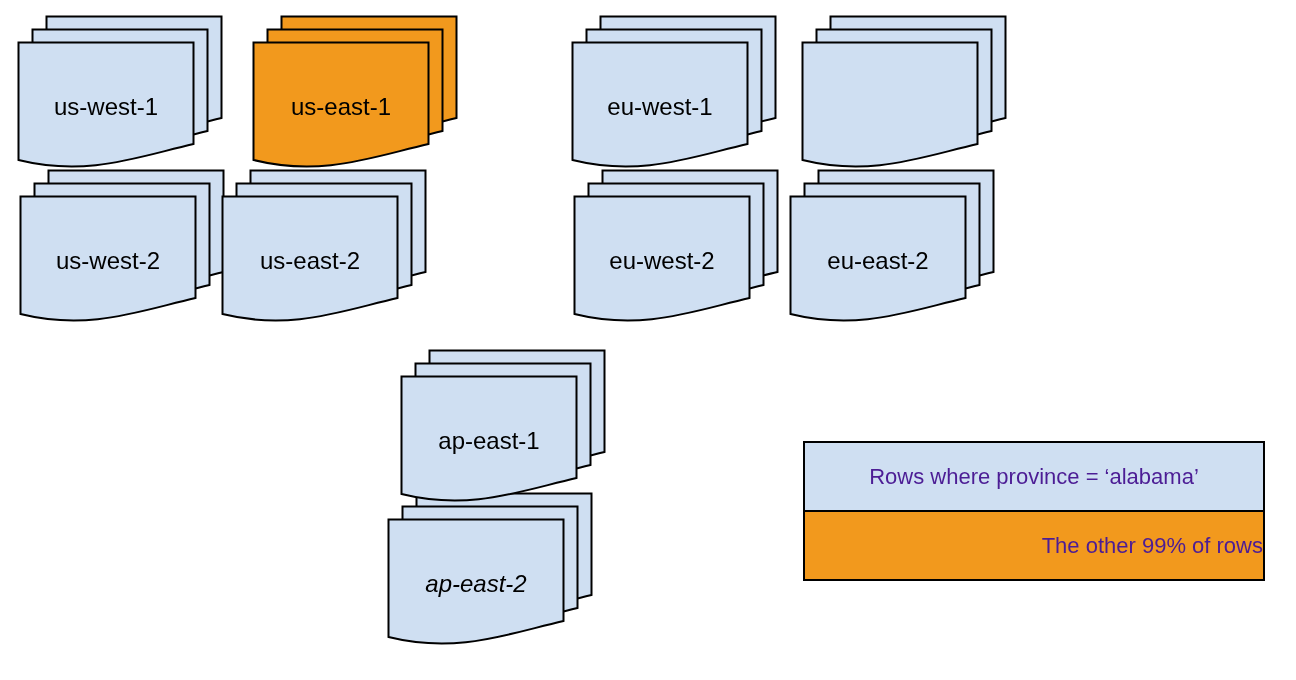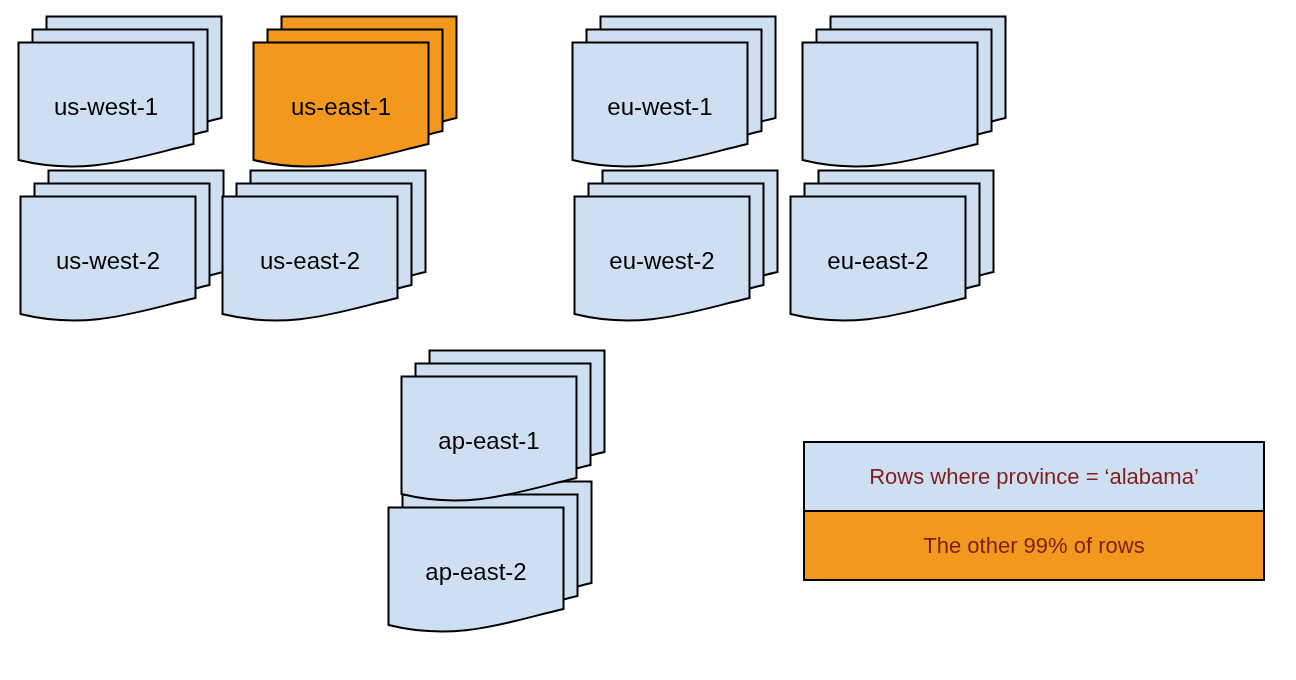--- a/index.html
+++ b/index.html
@@ -57,27 +57,27 @@
   }
   .legend-row {
     box-sizing: border-box;
     width: 462px;
     height: 71px;
     border: 2px solid var(--stroke, #000000);
     display: flex;
     align-items: center;
     justify-content: center;
     font-size: 22px;
-    color: #7f1d1d;
+    color: #4c1d95;
   }
   .legend-row + .legend-row {
     margin-top: -2px;
   }
   .legend-normal    { background: var(--region-fill, #cfdff2); }
-  .legend-highlight { background: var(--highlight-fill, #f2991d); }
+  .legend-highlight { background: var(--highlight-fill, #f2991d); justify-content: flex-end; }
 </style>
 </head>
 <body>
 
 <div id="canvas">
 
   <div class="stack z2" style="left:17px; top:15px;">
     <svg class="page p-back" viewBox="0 0 178 132" width="178" height="132">
         <path d="M 1.5 1.5 L 176.5 1.5 L 176.5 103 C 120 116 70 136 1.5 119 Z"></path>
       </svg>
@@ -186,21 +186,21 @@
       </svg>
     <svg class="page p-mid" viewBox="0 0 178 132" width="178" height="132">
         <path d="M 1.5 1.5 L 176.5 1.5 L 176.5 103 C 120 116 70 136 1.5 119 Z"></path>
       </svg>
     <svg class="page p-front" viewBox="0 0 178 132" width="178" height="132">
         <path d="M 1.5 1.5 L 176.5 1.5 L 176.5 103 C 120 116 70 136 1.5 119 Z"></path>
       </svg>
     <div class="stack-label">ap-east-1</div>
   </div>
 
-  <div class="stack z1" style="left:387px; top:480px;">
+  <div class="stack z1" style="left:387px; top:492px;font-style:italic;">
     <svg class="page p-back" viewBox="0 0 178 132" width="178" height="132">
         <path d="M 1.5 1.5 L 176.5 1.5 L 176.5 103 C 120 116 70 136 1.5 119 Z"></path>
       </svg>
     <svg class="page p-mid" viewBox="0 0 178 132" width="178" height="132">
         <path d="M 1.5 1.5 L 176.5 1.5 L 176.5 103 C 120 116 70 136 1.5 119 Z"></path>
       </svg>
     <svg class="page p-front" viewBox="0 0 178 132" width="178" height="132">
         <path d="M 1.5 1.5 L 176.5 1.5 L 176.5 103 C 120 116 70 136 1.5 119 Z"></path>
       </svg>
     <div class="stack-label">ap-east-2</div>

